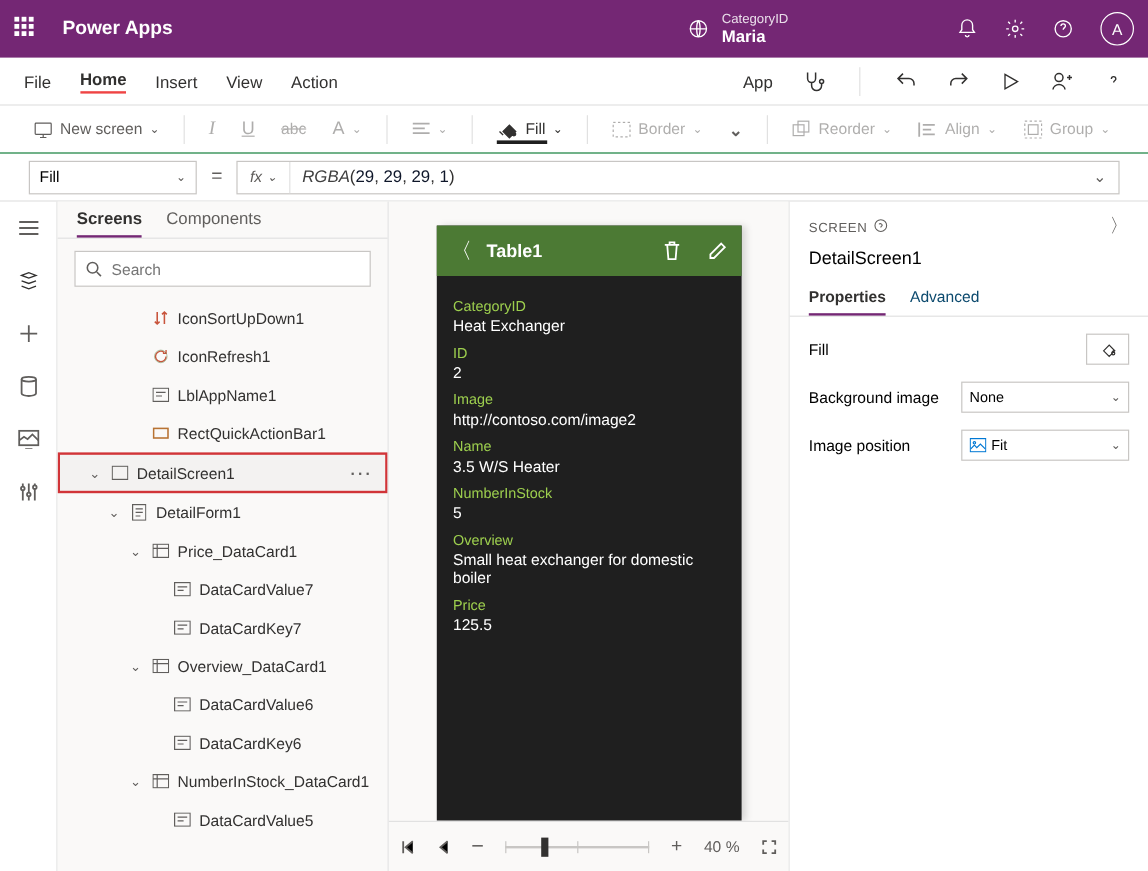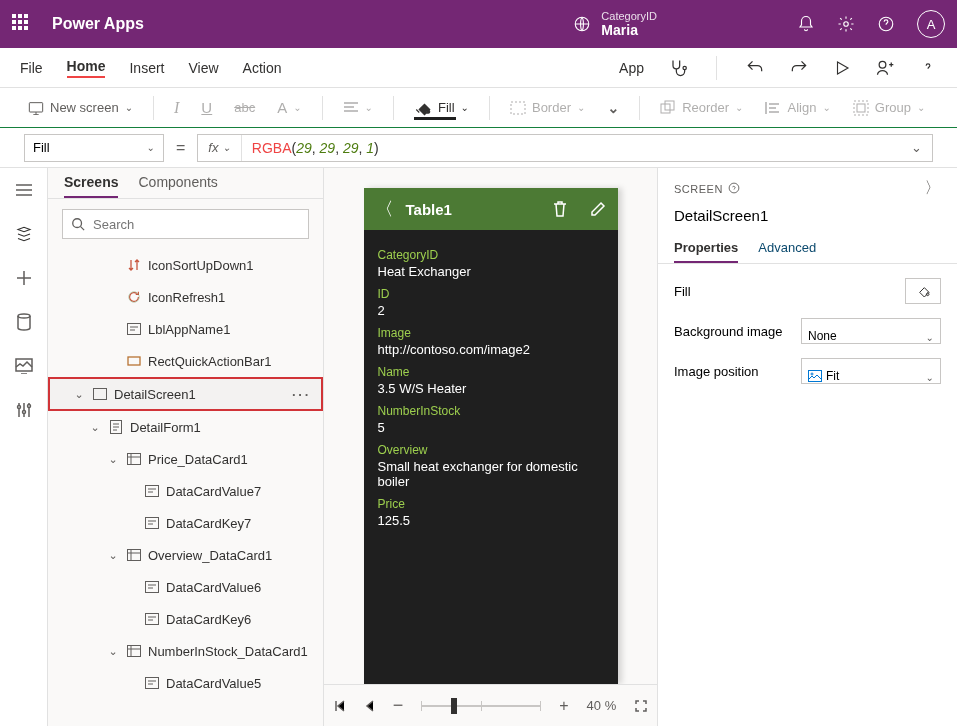--- a/index.html
+++ b/index.html
@@ -27,22 +27,22 @@
 .tb-btn.dis { opacity: 0.5; cursor: default; }
 .tb-sep { width: 1px; height: 24px; background: #e1e1e1; margin: 0 6px; }
 .chev { font-size: 10px; color: #605e5c; }
 
 .formulabar { height: 40px; border-bottom: 1px solid #e1e1e1; display: flex; align-items: center; padding: 0 24px; gap: 12px; }
 .prop-sel { border: 1px solid #c8c6c4; height: 28px; width: 140px; display: flex; align-items: center; padding: 0 8px; justify-content: space-between; cursor: pointer; background: #fff; }
 .eq { font-size: 16px; color: #605e5c; }
 .fx-box { flex: 1; border: 1px solid #c8c6c4; height: 28px; display: flex; align-items: center; background: #fff; }
 .fx-label { padding: 0 10px; color: #605e5c; font-style: italic; border-right: 1px solid #e1e1e1; height: 100%; display: flex; align-items: center; gap: 4px; cursor: pointer; }
 .fx-val { padding: 0 10px; font-family: Consolas, monospace; font-size: 14px; color: #0078d4; flex: 1; }
-.fx-val .rgba { color: #ef4444; }
-.fx-val .num { color: #4d7c0f; font-style: italic; }
+.fx-val .rgba { color: #404040; font-style: italic; }
+.fx-val .num { color: #0f172a; }
 .fx-val .paren { color: #323130; }
 .fx-exp { padding: 0 10px; cursor: pointer; color: #605e5c; }
 
 .main { display: flex; height: calc(726px - 168px); }
 .leftrail { width: 48px; border-right: 1px solid #e1e1e1; display: flex; flex-direction: column; align-items: center; padding-top: 12px; gap: 24px; }
 .leftrail .ri { cursor: pointer; color: #605e5c; width: 20px; height: 20px; display: flex; align-items: center; justify-content: center; }
 .leftrail .ri.active { color: #323130; }
 
 .treepanel { width: 276px; border-right: 1px solid #e1e1e1; display: flex; flex-direction: column; background: #faf9f8; }
 .tp-head { display: flex; justify-content: space-between; align-items: center; padding: 12px 16px 8px; }
@@ -76,21 +76,21 @@
 .slider .tick { width: 1px; height: 10px; background: #c8c6c4; position: absolute; top: -4px; }
 
 .proppanel { width: 300px; border-left: 1px solid #e1e1e1; display: flex; flex-direction: column; }
 .pp-head { padding: 10px 16px 4px; color: #605e5c; font-size: 11px; letter-spacing: 0.5px; display: flex; align-items: center; justify-content: space-between; }
 .pp-name { padding: 4px 16px 10px; font-size: 15px; }
 .pp-tabs { display: flex; gap: 20px; padding: 0 16px; border-bottom: 1px solid #e1e1e1; }
 .pp-tab { padding: 6px 0; cursor: pointer; font-size: 13px; color: #0c4a6e; }
 .pp-tab.active { color: #323130; font-weight: 600; border-bottom: 2px solid #742774; }
 .pp-body { padding: 14px 16px; display: flex; flex-direction: column; gap: 14px; }
 .prop-row { display: flex; align-items: center; justify-content: space-between; font-size: 13px; }
-.prop-row .control { border: 1px solid #c8c6c4; height: 26px; width: 140px; display: flex; align-items: flex-end; padding: 0 6px; justify-content: space-between; cursor: pointer; background: #fff; font-size: 12px; }
+.prop-row .control { border: 1px solid #c8c6c4; height: 26px; width: 140px; display: flex; align-items: center; padding: 0 6px; justify-content: space-between; cursor: pointer; background: #fff; font-size: 12px; }
 .fill-btn { border: 1px solid #c8c6c4; width: 36px; height: 26px; display: flex; align-items: center; justify-content: center; cursor: pointer; }
 </style>
 </head>
 <body>
 
 <div class="topbar">
   <div class="waffle">
     <span></span>
       <span></span>
       <span></span>

